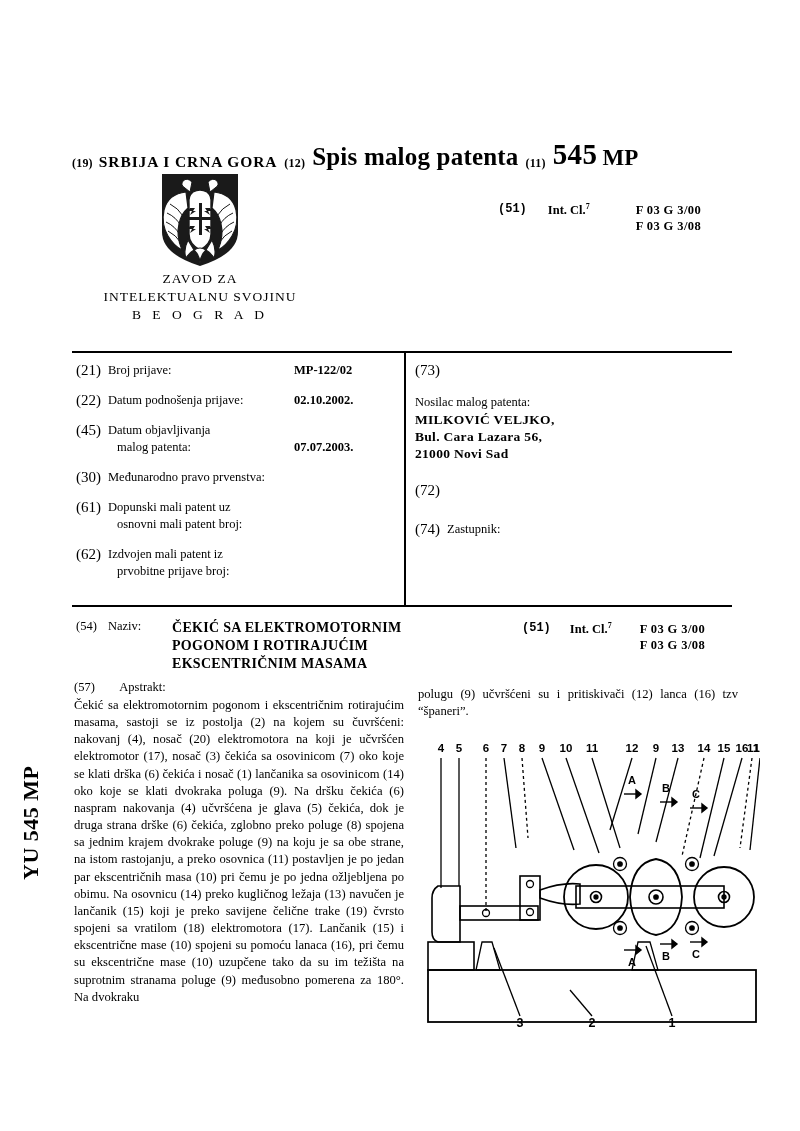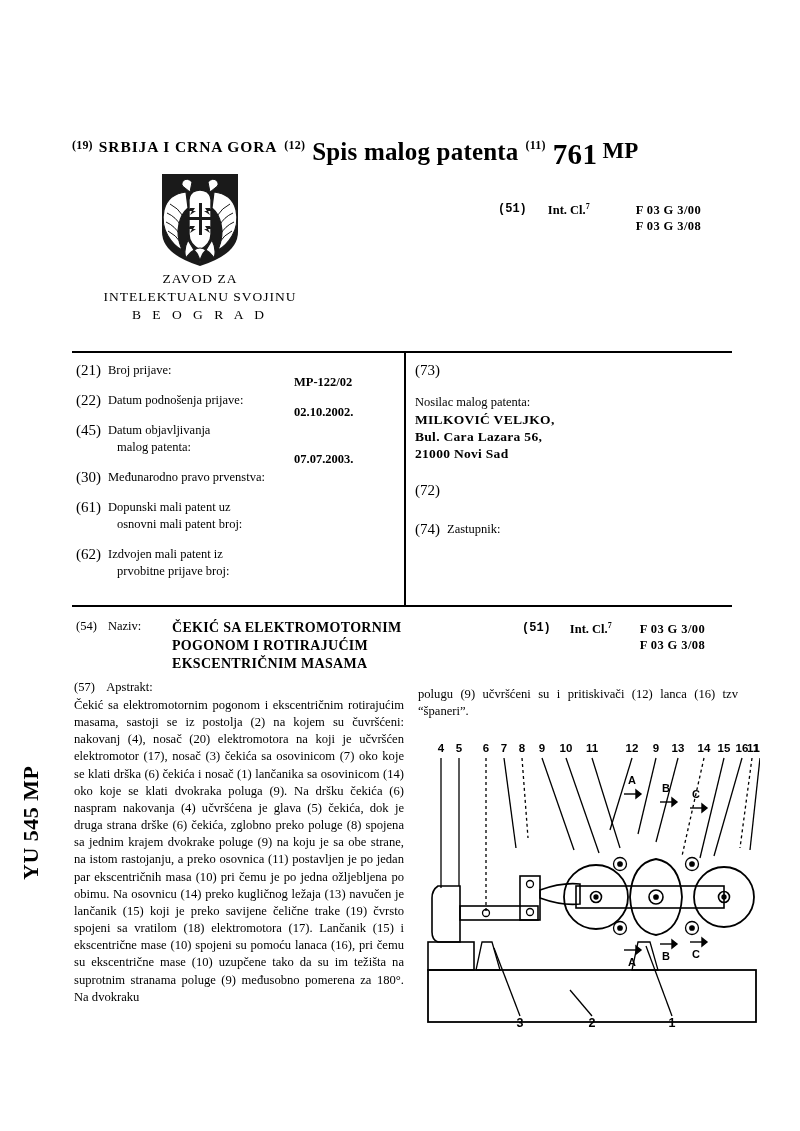--- a/index.html
+++ b/index.html
@@ -20,21 +20,21 @@
     inset: 0;
   }
 
   
   .header-line {
     position: absolute;
     left: 72px;
     top: 138px;
     width: 660px;
     display: flex;
-    align-items: flex-start;
+    align-items: flex-end;
     white-space: nowrap;
   }
   .code {
     font-size: 12px;
     font-weight: bold;
     letter-spacing: .2px;
   }
   .country {
     font-size: 15.5px;
     font-weight: bold;
@@ -155,21 +155,20 @@
     font-size: 15px;
   }
   .field .flabel {
     flex: 1 1 auto;
   }
   .field .flabel .ind { display: block; padding-left: 9px; }
   .field .fvalue {
     font-weight: bold;
     white-space: nowrap;
     font-size: 12.5px;
-    margin-top: 12px;
   }
   .biblio-left .fvalue {
     position: absolute;
     left: 218px;
     top: 0;
   }
   .biblio-left .fvalue.low { top: 17px; }
   .field .fblock { flex: 1 1 auto; }
   .field .fblock .bold {
     font-weight: bold;
@@ -205,21 +204,21 @@
   .intcl-title .intcl-label { margin-left: 19px; }
   .intcl-title .intcl-values { margin-left: 28px; }
 
   
   .abstract-label {
     position: absolute;
     left: 74px;
     top: 680px;
     font-size: 12.5px;
   }
-  .abstract-label .fcode { margin-right: 9px; }
+  .abstract-label .fcode { margin-right: 22px; }
   .abstract-left {
     position: absolute;
     left: 74px;
     top: 697px;
     width: 330px;
     font-size: 12.6px;
     line-height: 17.15px;
     text-align: justify;
     text-justify: inter-word;
   }
@@ -262,21 +261,21 @@
 <body>
 
 <div class="page">
 
   <div class="header-line">
     <span class="code">(19)</span>
     <span class="country">SRBIJA I CRNA GORA</span>
     <span class="code">(12)</span>
     <span class="doc-title">Spis malog patenta</span>
     <span class="code">(11)</span>
-    <span class="doc-number">761</span>
+    <span class="doc-number">545</span>
     <span class="doc-number-suffix">MP</span>
   </div>
 
   <div class="emblem">
     <svg viewBox="0 0 88 98" width="88" height="98">
       <rect x="0" y="0" width="88" height="98" fill="#ffffff"></rect>
       <path d="M6 4 L82 4 L82 62 Q82 84 44 96 Q6 84 6 62 Z" fill="#1a1a1a"></path>
 
       <path d="M36 12 q-5 -5 -9 -1 q-3 4 2 7 l5 4 z" fill="#ffffff" stroke="#1a1a1a" stroke-width="1"></path>
       <path d="M52 12 q5 -5 9 -1 q3 4 -2 7 l-5 4 z" fill="#ffffff" stroke="#1a1a1a" stroke-width="1"></path>

